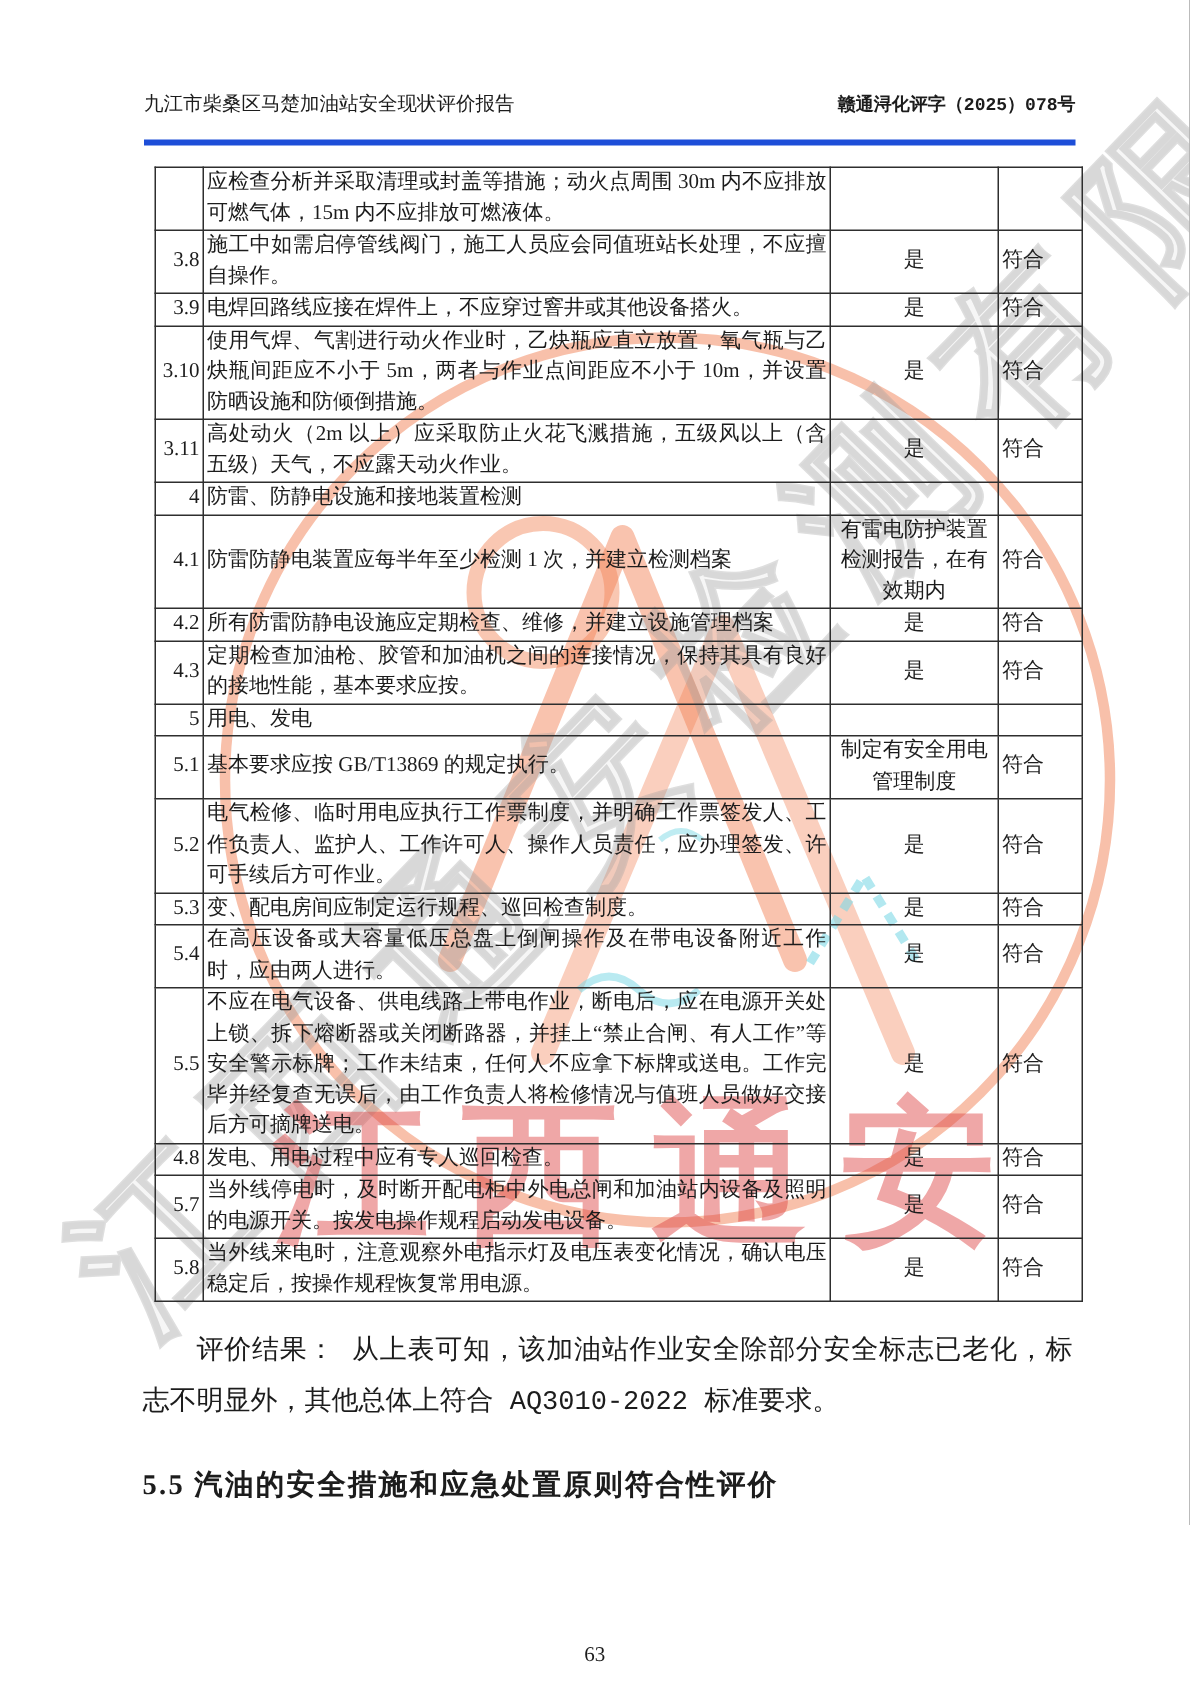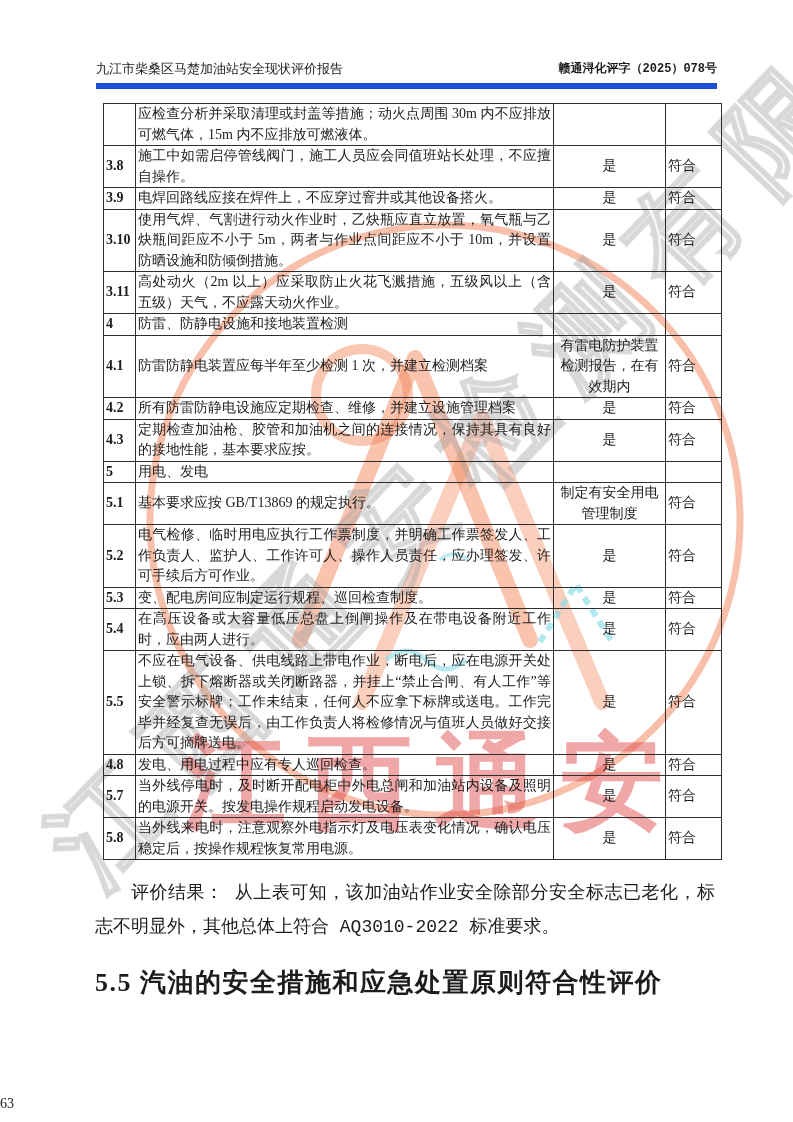--- a/index.html
+++ b/index.html
@@ -24,59 +24,59 @@
   }
   .wm-red{
     position:absolute;left:182px;top:714px;
     white-space:nowrap;
     font-size:104px;font-weight:bold;letter-spacing:22px;
     color:rgba(222,72,72,0.48);
   }
   
   .content{position:relative;z-index:1;}
   .header{
-    display:flex;justify-content:space-between;align-items:flex-start;
+    display:flex;justify-content:space-between;align-items:flex-end;
     margin:60px 76px 0 96px;
-    padding-bottom:5px;
-    border-bottom:6px solid #1d4ed8;
+    padding-bottom:15px;
+    border-bottom:4px solid #1d4ed8;
   }
   .header .title{font-size:13px;}
   .header .doc-no{font-size:12px;font-weight:bold;font-family:Liberation Mono, monospace;}
   table.comp{
     margin:14px 0 0 103px;
     width:618px;
     border-collapse:collapse;
     table-layout:fixed;
     font-size:14px;
   }
   table.comp td{
     border:1px solid #2e2e2e;
     padding:0 2px;
     line-height:20.5px;
     vertical-align:middle;
     word-break:break-all;
     background:transparent;
   }
-  td.col-no{text-align:left;font-weight:bold;margin-left:29px;}
+  td.col-no{text-align:right;font-weight:normal;margin-left:29px;}
   td.col-item{text-align:justify;}
   td.col-status{text-align:center;padding:0 1px;}
   td.col-result{text-align:left;}
   .para{
     margin:16px 78px 0 95px;
     font-size:18px;line-height:34px;
     text-align:justify;text-indent:2em;font-family:Liberation Mono, monospace;
   }
   .sec-heading{
     margin:24px 78px 0 95px;
-    font-size:26px;font-weight:bold;letter-spacing:1.5px;
+    font-size:19px;font-weight:bold;letter-spacing:1.5px;
     line-height:30px;
   }
   .page-number{
     position:absolute;top:1036px;left:0;right:0;
-    text-align:left;font-size:14px;
+    text-align:center;font-size:14px;
   }
 </style>
 </head>
 <body>
 
 <div class="page">
 
   <div class="wm-layer">
     <div class="wm-diagonal">江西通安检测有限公司</div>
     <svg width="793" height="1122" viewBox="0 0 793 1122">

